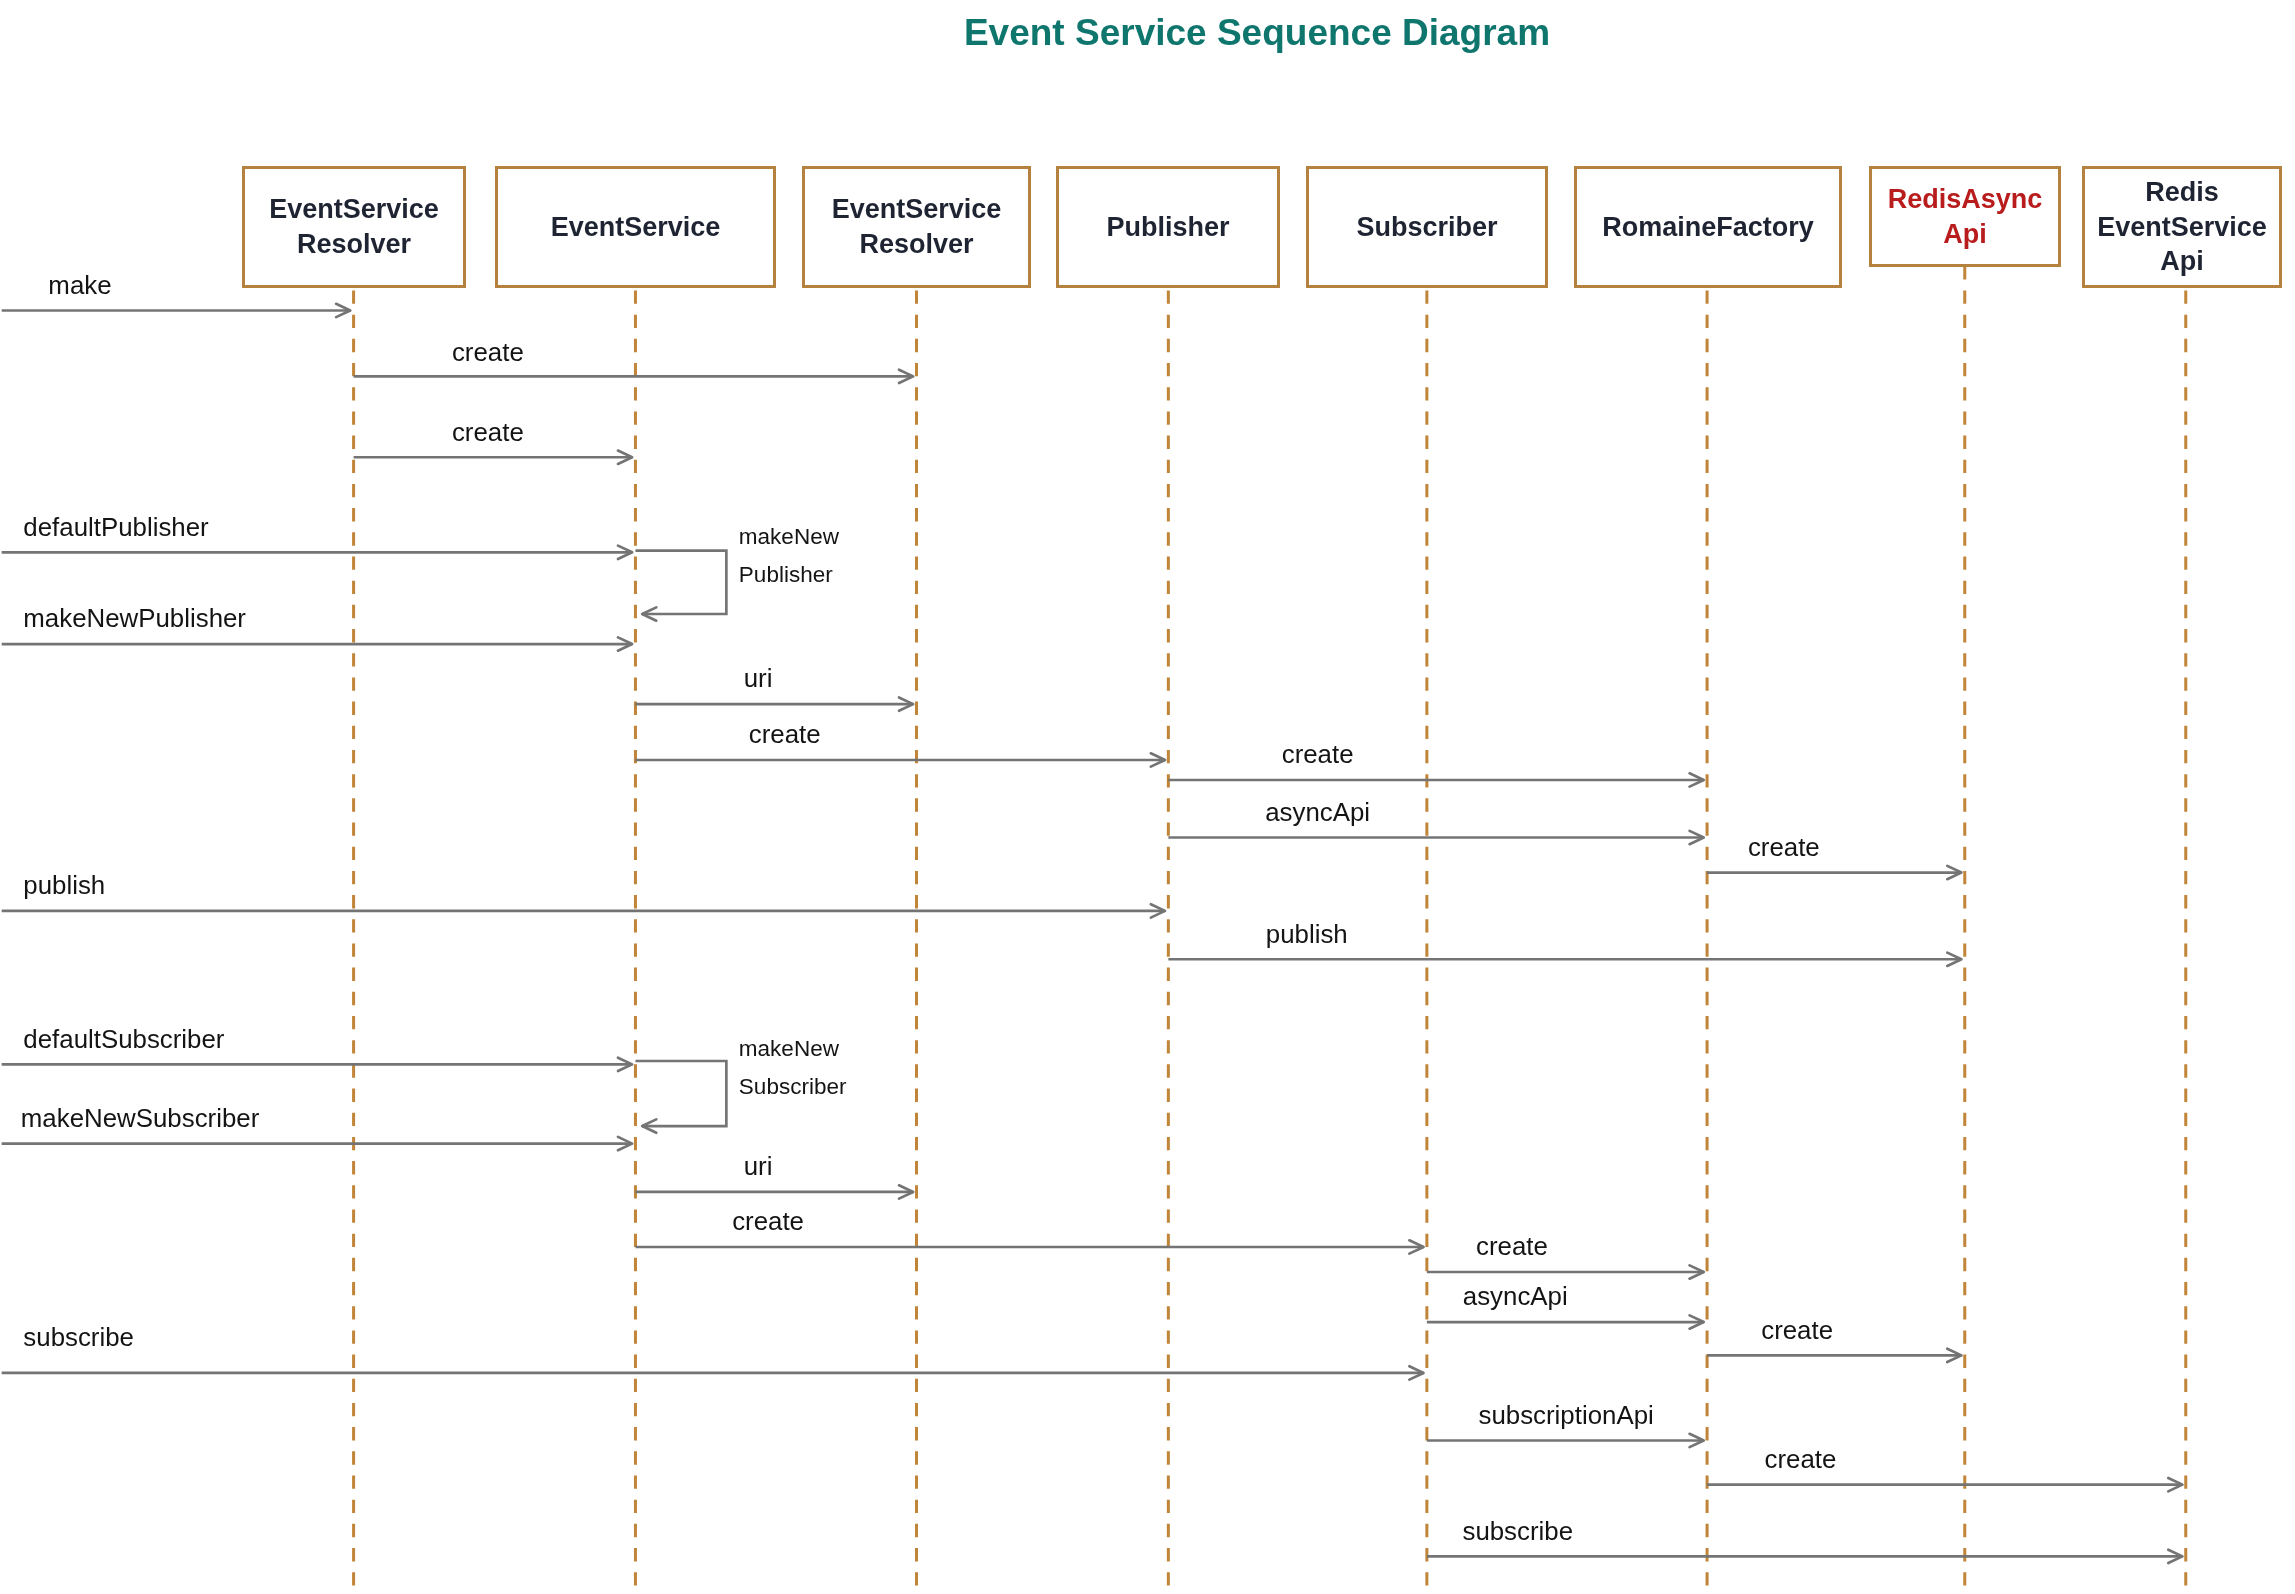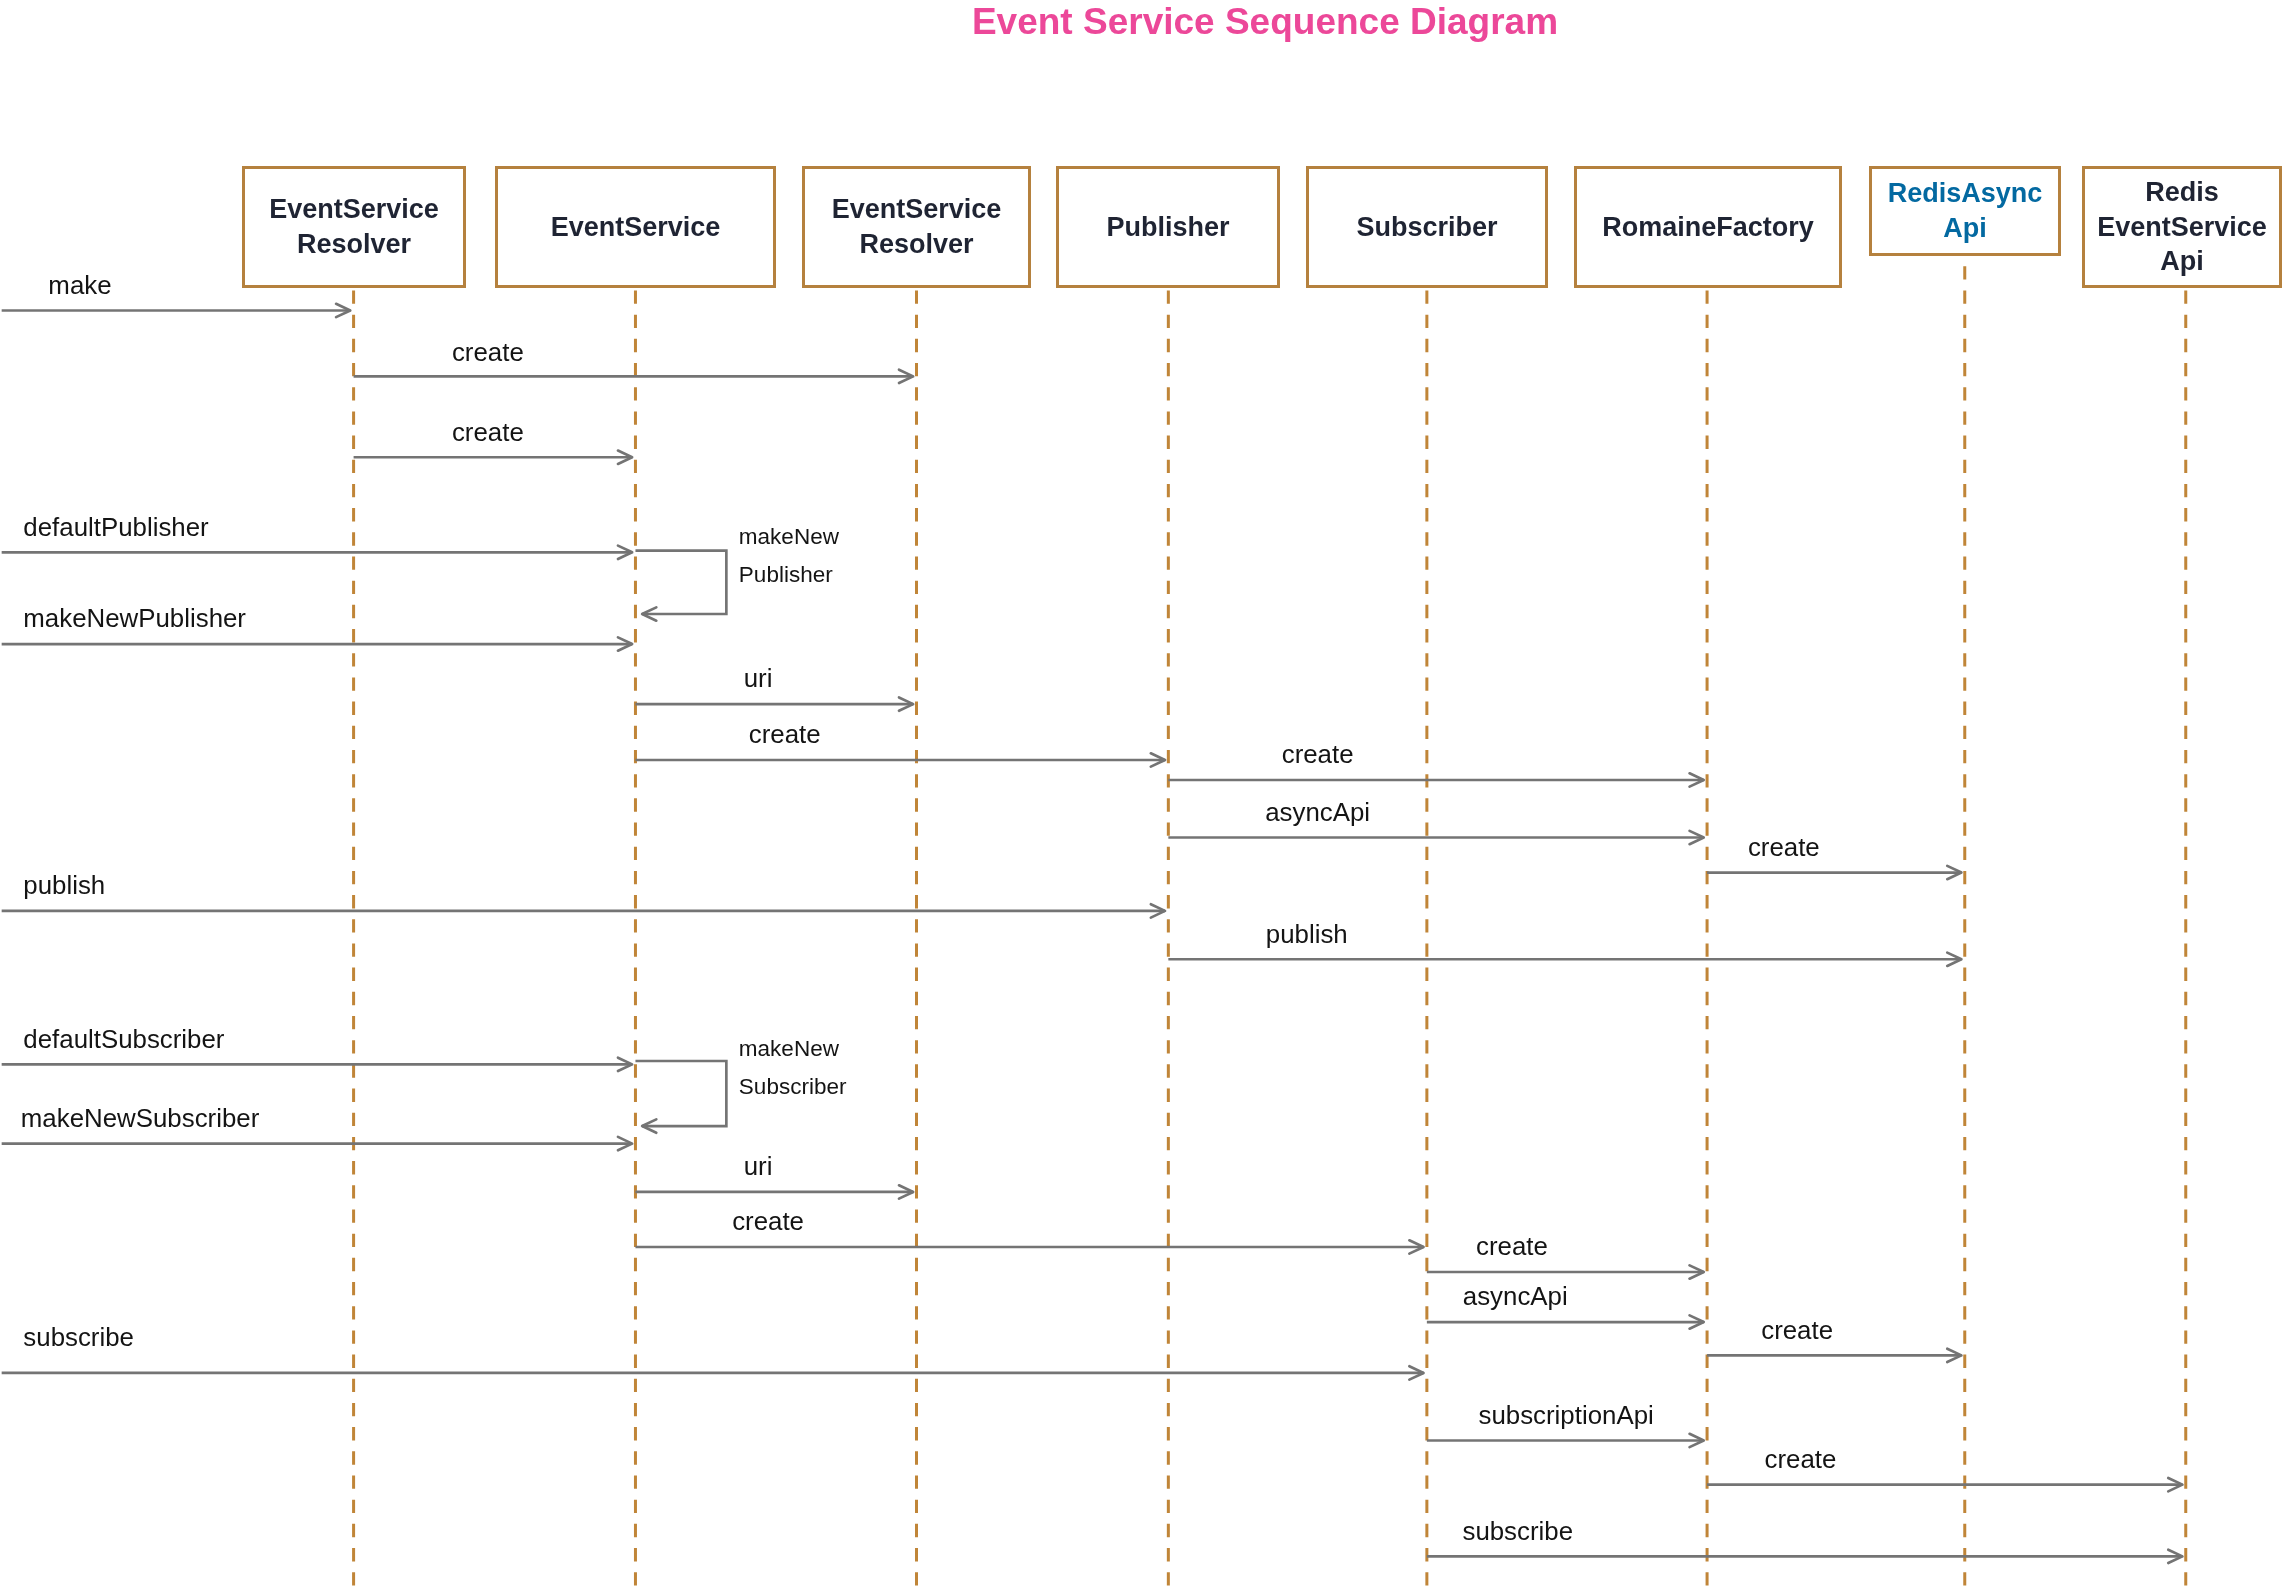--- a/index.html
+++ b/index.html
@@ -132,29 +132,29 @@
       <div class="pbox" style="left: 1306px; top: 118px; width: 242px; height: 122px; border: 3.3px solid rgb(181, 129, 62); font-size: 27px; color: rgb(31, 36, 51);">
         <div>
           <div>Subscriber</div>
         </div>
       </div>
       <div class="pbox" style="left: 1574px; top: 118px; width: 268px; height: 122px; border: 3.3px solid rgb(181, 129, 62); font-size: 27px; color: rgb(31, 36, 51); justify-content: center;">
         <div>
           <div>RomaineFactory</div>
         </div>
       </div>
-      <div class="pbox" style="left: 1869px; top: 118px; width: 192px; height: 90px; border: 3.3px solid rgb(181, 129, 62); font-size: 27px; color: #0369a1;">
+      <div class="pbox" style="left: 1869px; top: 118px; width: 192px; height: 101px; border: 3.3px solid rgb(181, 129, 62); font-size: 27px; color: #b91c1c;">
         <div>
           <div>RedisAsync</div>
           <div>Api</div>
         </div>
       </div>
       <div class="pbox" style="left: 2082px; top: 118px; width: 200px; height: 122px; border: 3.3px solid rgb(181, 129, 62); font-size: 27px; color: rgb(31, 36, 51);">
         <div>
           <div>Redis</div>
           <div>EventService</div>
           <div>Api</div>
         </div>
       </div>
     </div>
-  <div class="title" style="left: 1257px; top: 1px; font-size: 37px; color: #ec4899; margin-left: 8px;">Event Service Sequence Diagram</div>
+  <div class="title" style="left: 1257px; top: 12px; font-size: 37px; color: #0f766e;">Event Service Sequence Diagram</div>
 </div>
 
 
 </body></html>

